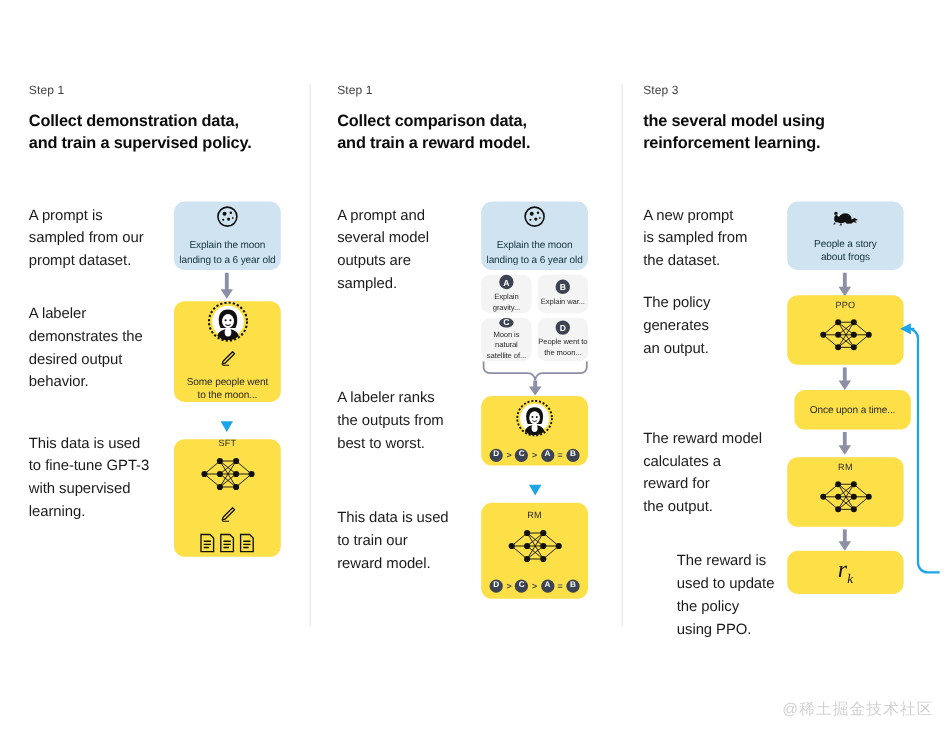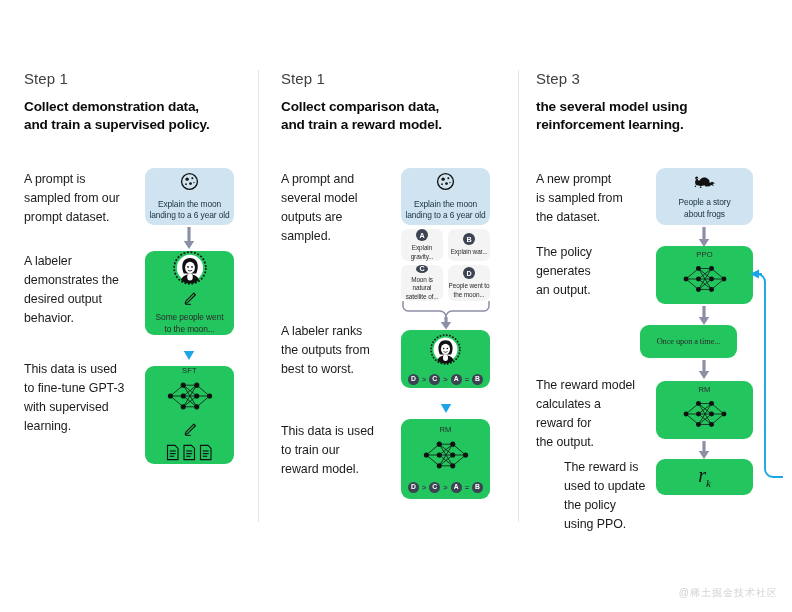--- a/index.html
+++ b/index.html
@@ -22,39 +22,39 @@
   .divider.d1{left:258px;}
   .divider.d2{left:518px;}
 
   
   .col{position:absolute;top:70px;}
   .col.c1{left:24px;width:230px;}
   .col.c2{left:281px;width:230px;}
   .col.c3{left:536px;width:245px;}
 
   .step-kicker{
-    font-size:15px;color:#3f3f3f;letter-spacing:.1px;
+    font-size:10px;color:#3f3f3f;letter-spacing:.1px;
     margin:0 0 11px 0;font-weight:400;
   }
   .step-title{
     font-size:13.6px;font-weight:700;line-height:1.36;
     color:#0b0b0b;letter-spacing:-.15px;margin:0;
   }
 
   
   .ptext{
     position:absolute;
     font-size:12.4px;line-height:1.52;color:#1b1b1b;
     letter-spacing:-.05px;
   }
 
   
   .card{
     position:absolute;
-    background:#22c55e;
+    background:#fde047;
     border-radius:9px;
     box-sizing:border-box;
     display:flex;flex-direction:column;
     align-items:center;justify-content:center;
   }
   .card.blue{background:#cfe4f0;}
   .card-label{
     font-size:8.4px;color:#2b2b2b;text-align:center;line-height:1.35;
     letter-spacing:-.1px;
   }
@@ -100,21 +100,21 @@
   
   .rk{
     font-family:"Liberation Serif","DejaVu Serif",serif;
     font-style:italic;font-size:20px;color:#111;line-height:1;
   }
   .rk sub{font-size:11px;font-style:italic;}
 
   
   .watermark{
     position:absolute;right:14px;bottom:12px;
-    font-size:10px;color:#d2d2d2;letter-spacing:1px;
+    font-size:13px;color:#d2d2d2;letter-spacing:1px;
     font-family:Liberation Sans, sans-serif;
   }
 </style>
 </head>
 <body>
 
 <div class="canvas">
 
   <div class="divider d1"></div>
   <div class="divider d2"></div>
@@ -407,21 +407,21 @@
       <div>reinforcement learning.</div>
     </div>
   </div>
 
   <div class="ptext" style="left:536px;top:170px;width:122px;white-space:pre-line;">A new prompt
 is sampled from
 the dataset.</div>
   <div class="ptext" style="left:536px;top:243px;width:122px;white-space:pre-line;">The policy
 generates
 an output.</div>
-  <div class="ptext" style="left:536px;top:376px;width:130px;white-space:pre-line;">The reward model
+  <div class="ptext" style="left:536px;top:356px;width:130px;white-space:pre-line;">The reward model
 calculates a
 reward for
 the output.</div>
   <div class="ptext" style="left:536px;top:458px;width:130px;white-space:pre-line;margin-left:28px;">The reward is
 used to update
 the policy
 using PPO.</div>
 
   <div class="card blue" style="left:656px;top:168px;width:97px;height:57px;">
     <span class="ico">
@@ -480,21 +480,21 @@
     </span>
   </div>
 
   <div class="arrow" style="left:698px;top:306px;">
     <svg width="12" height="20">
         <line x1="6" y1="0" x2="6" y2="12" stroke="#8d8fa6" stroke-width="3.2"></line>
       <polygon points="0.8,11 11.2,11 6,19" fill="#8d8fa6"></polygon>
       </svg>
   </div>
 
-  <div class="card" style="left:640px;top:325px;width:97px;height:33px;font-family:Liberation Serif, serif;">
+  <div class="card" style="left:662px;top:325px;width:97px;height:33px;">
     <div class="card-label">Once upon a time...</div>
   </div>
 
   <div class="arrow" style="left:698px;top:360px;">
     <svg width="12" height="20">
         <line x1="6" y1="0" x2="6" y2="12" stroke="#8d8fa6" stroke-width="3.2"></line>
       <polygon points="0.8,11 11.2,11 6,19" fill="#8d8fa6"></polygon>
       </svg>
   </div>
 

